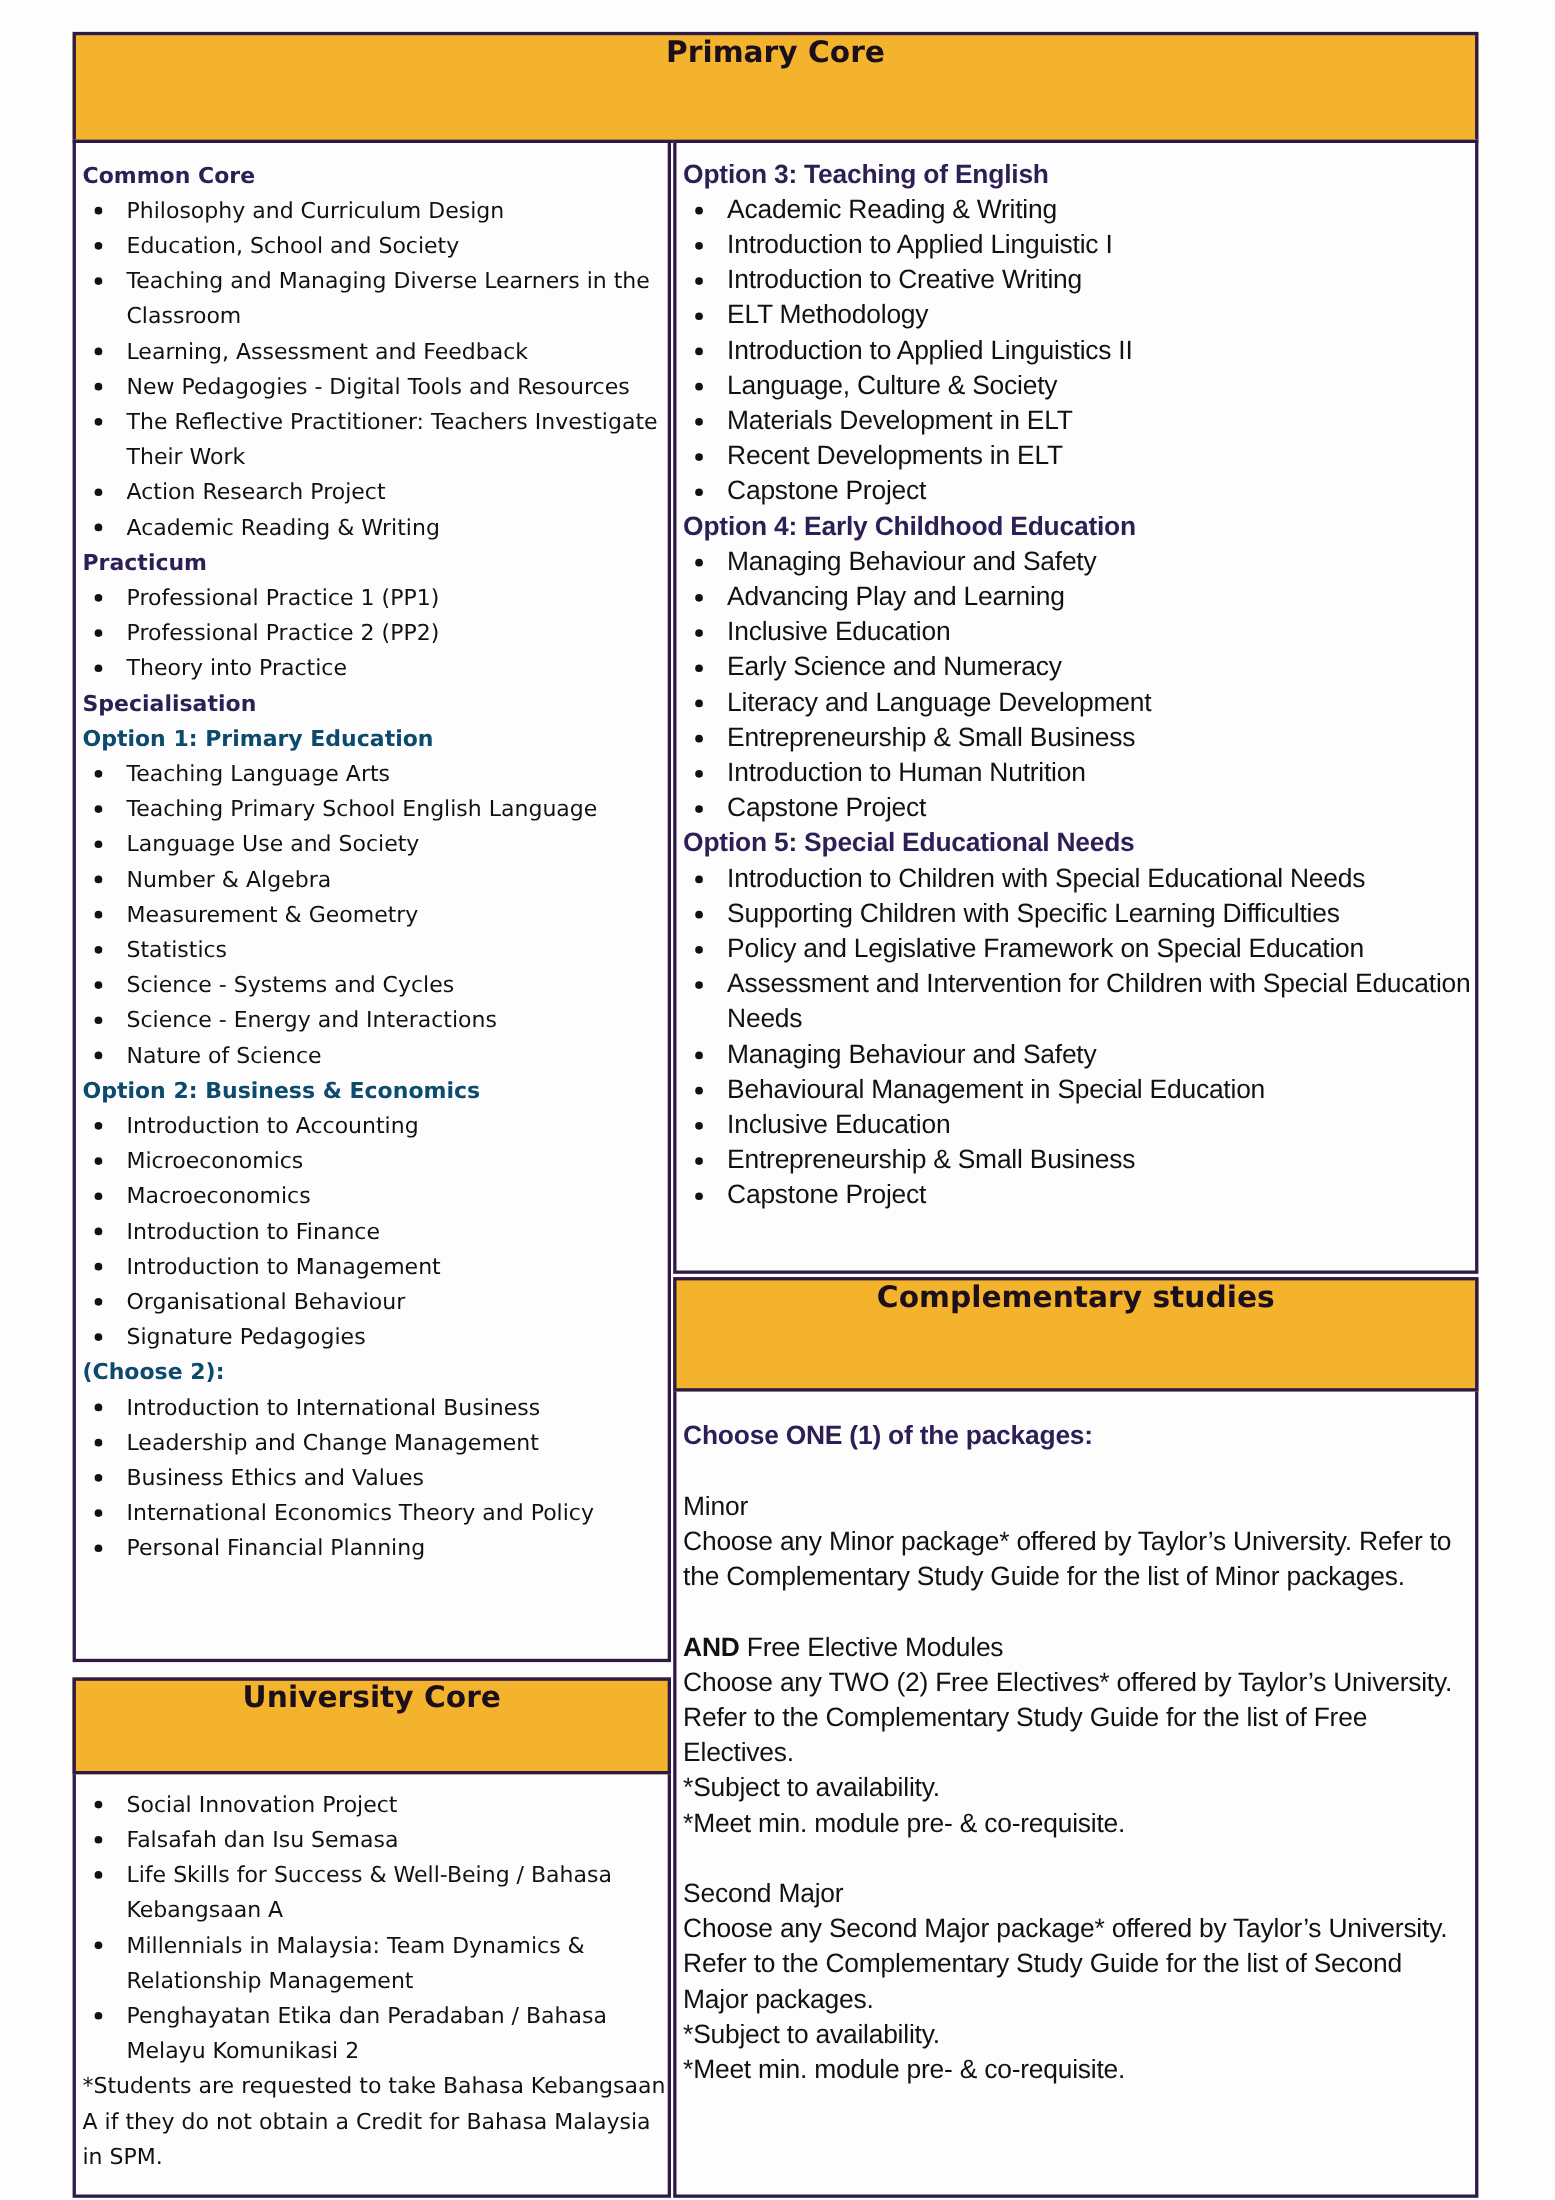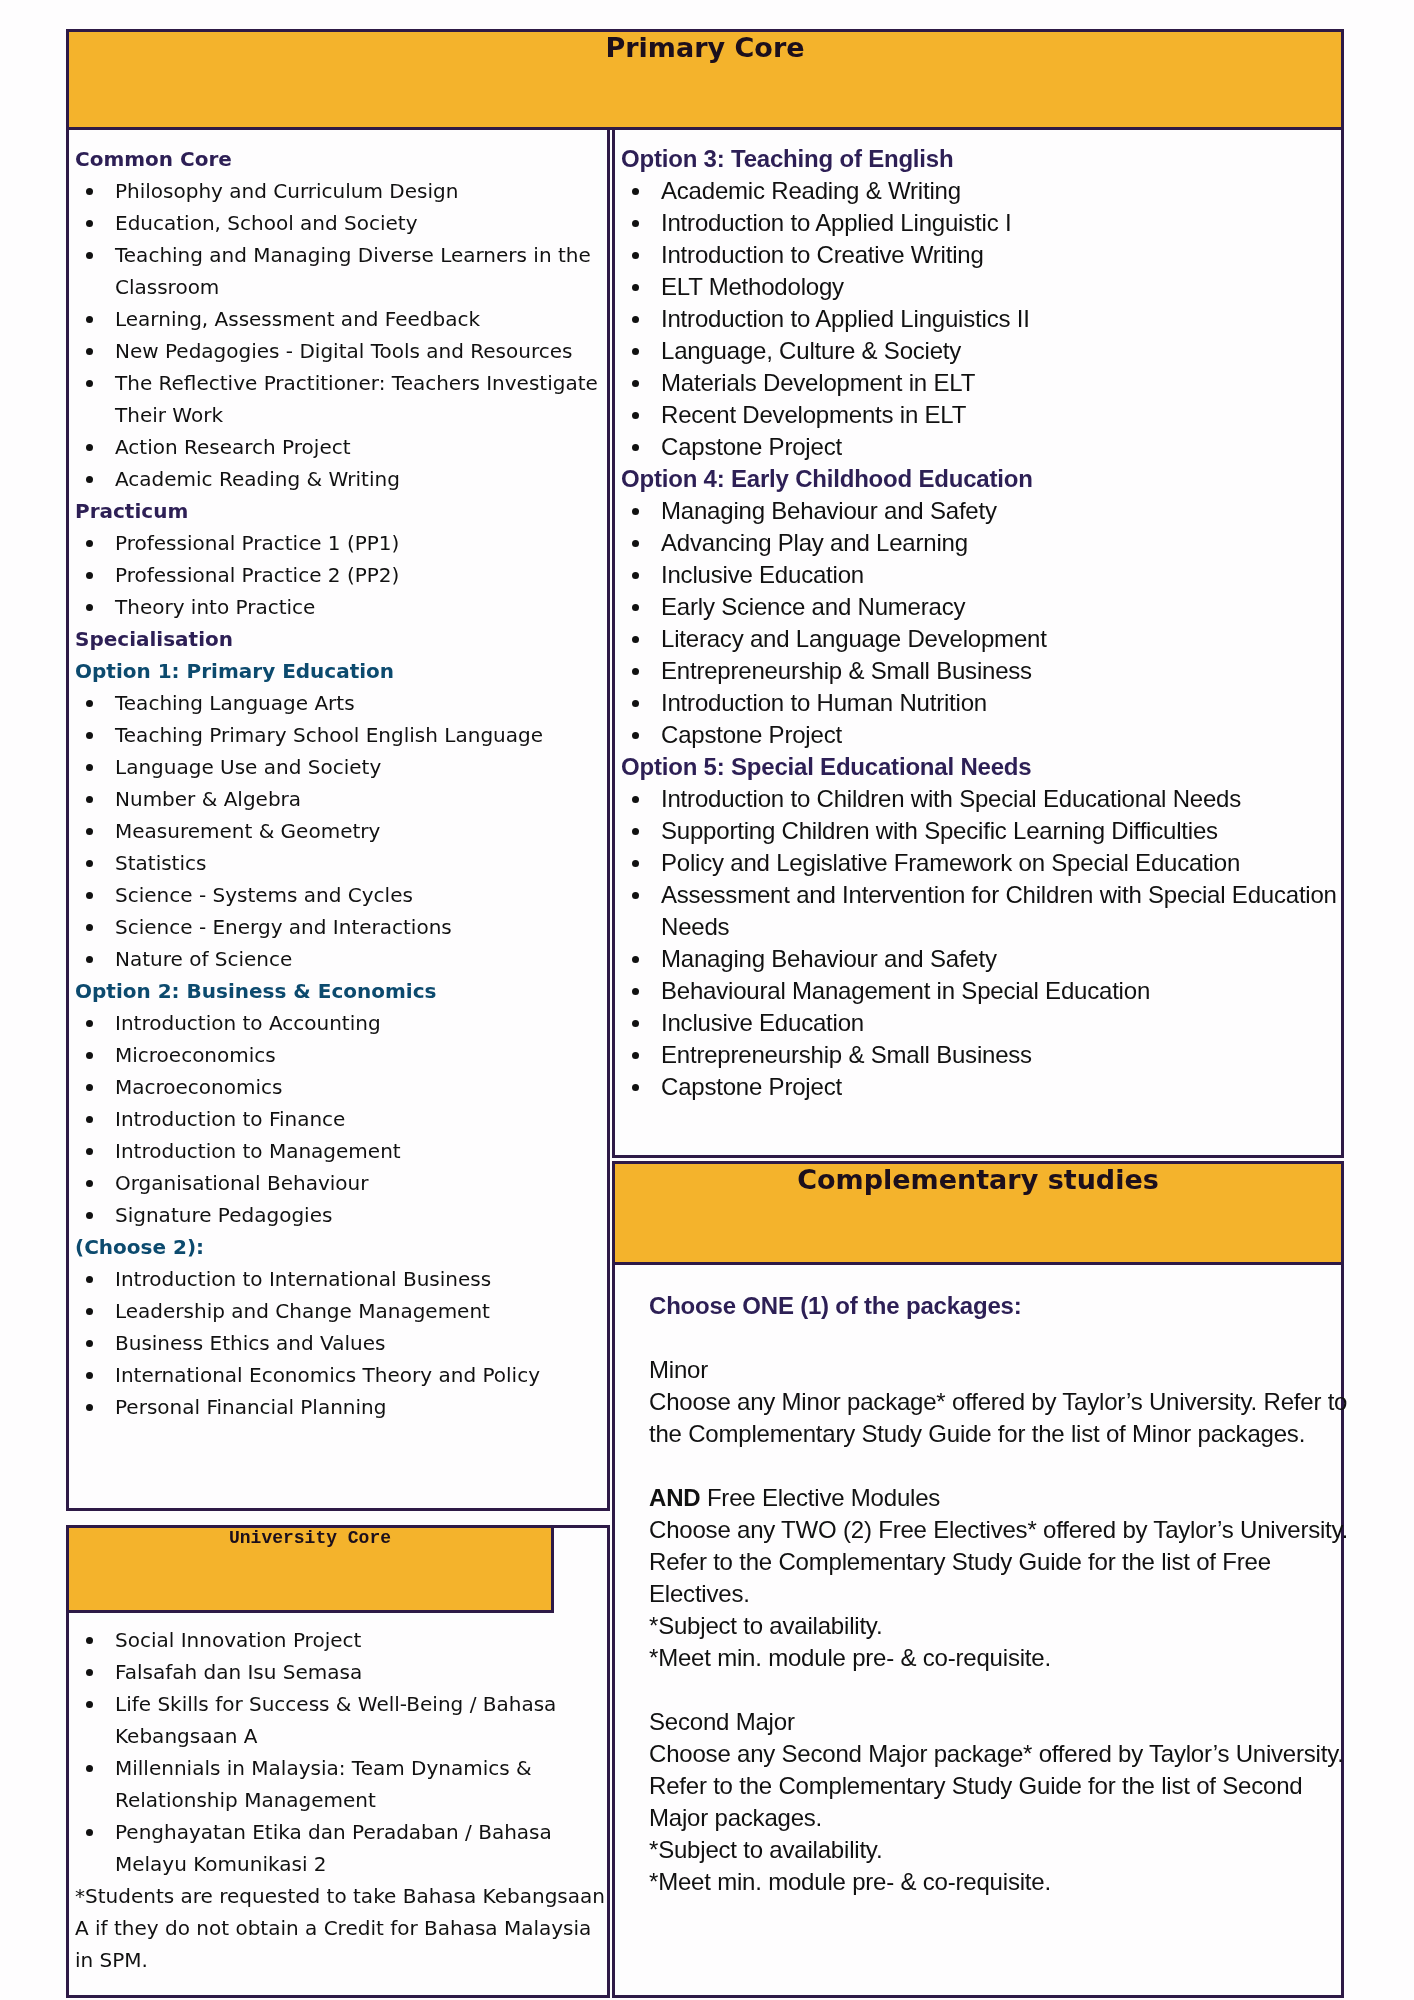--- a/index.html
+++ b/index.html
@@ -112,39 +112,39 @@
     <li>Assessment and Intervention for Children with Special Education Needs</li>
     <li>Managing Behaviour and Safety</li>
     <li>Behavioural Management in Special Education</li>
     <li>Inclusive Education</li>
     <li>Entrepreneurship &amp; Small Business</li>
     <li>Capstone Project</li>
   </ul>
 </div>
 
 <div class="box" style="left:66px; top:1525px; width:544px; height:473px;"></div>
-<div class="hdr" style="left:66px; top:1525px; width:488px; height:88px; font-size:18px;font-family:Liberation Mono, monospace;">
+<div class="hdr" style="left:66px; top:1525px; width:544px; height:88px; font-size:27px;">
   <span>University Core</span>
 </div>
 <div class="content" style="left:75px; top:1624px; width:530px;">
   <ul>
     <li>Social Innovation Project</li>
     <li>Falsafah dan Isu Semasa</li>
     <li>Life Skills for Success &amp; Well-Being / Bahasa Kebangsaan A</li>
     <li>Millennials in Malaysia: Team Dynamics &amp; Relationship Management</li>
     <li>Penghayatan Etika dan Peradaban / Bahasa Melayu Komunikasi 2</li>
   </ul>
   <div>*Students are requested to take Bahasa Kebangsaan A if they do not obtain a Credit for Bahasa Malaysia in SPM.</div>
 </div>
 
 <div class="box" style="left:612px; top:1161px; width:732px; height:837px;"></div>
 <div class="hdr" style="left:612px; top:1161px; width:732px; height:104px; font-size:27px;">
   <span>Complementary studies</span>
 </div>
-<div class="content cond" style="left:621px; top:1290px; width:715px;margin-left:28px;">
+<div class="content cond" style="left:621px; top:1290px; width:715px;">
   <div class="sec">Choose ONE (1) of the packages:</div>
   <div class="gap"></div>
   <div class="center">Minor</div>
   <div>Choose any Minor package* offered by Taylor’s University. Refer to the Complementary Study Guide for the list of Minor packages.</div>
   <div class="gap"></div>
   <div>
     <b>AND</b>
     <span>Free Elective Modules</span>
   </div>
   <div>Choose any TWO (2) Free Electives* offered by Taylor’s University. Refer to the Complementary Study Guide for the list of Free Electives.</div>

